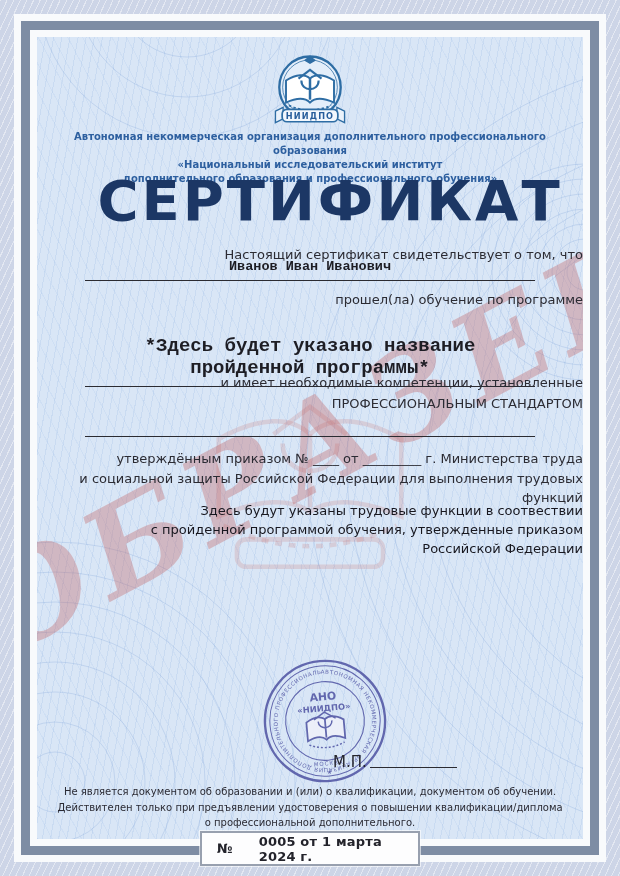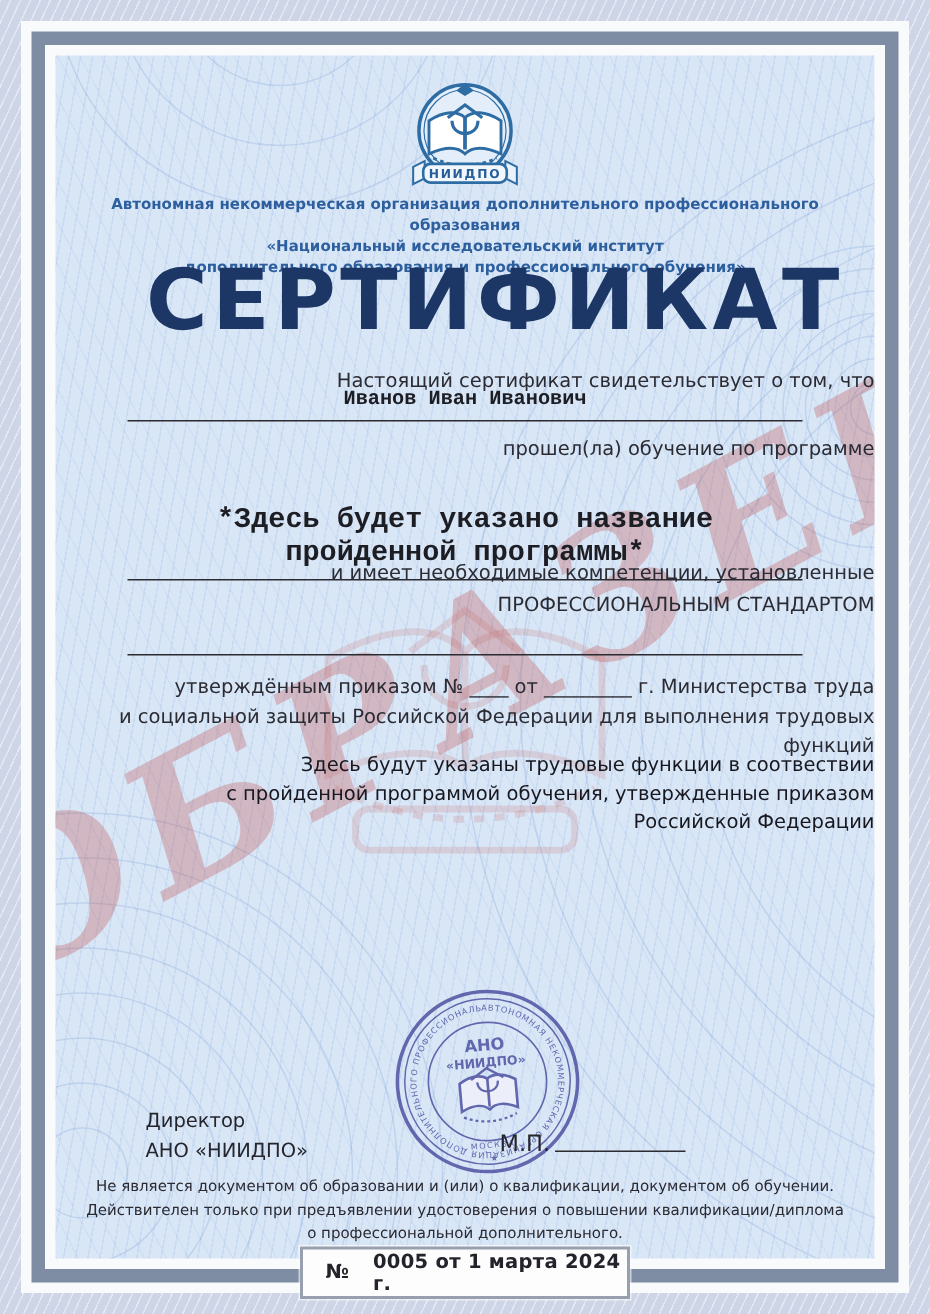--- a/index.html
+++ b/index.html
@@ -55,21 +55,21 @@
   .footnote{position:absolute; left:0; top:747px; width:100%; text-align:center;
        font-size:10px; color:#2a2a33; line-height:1.55;}
   .number-box{
     position:absolute; left:200px; top:831px; width:220px; height:35px;
     background:#fdfdfe; border:2px solid #98a0af;
     display:flex; align-items:center;
     font-size:13px; font-weight:bold; color:#23232b;
     box-shadow:0 0 0 1px rgba(255,255,255,0.6);
   }
   .number-box .nb-label{margin-left:15px;}
-  .number-box .nb-value{margin-left:16px; letter-spacing:0.2px;}
+  .number-box .nb-value{margin-left:26px; letter-spacing:0.2px;}
   text{font-family:"DejaVu Sans", sans-serif;}
 </style>
 </head>
 <body>
 
 <div class="band-w1"></div>
 <div class="band-slate"></div>
 <div class="band-w2"></div>
 
 <div class="inner">
@@ -182,24 +182,20 @@
       <path d="M46 65 C54 60 61 60 65 63 C69 60 76 60 84 65 L84 84 C76 80 69 80 65 84 C61 80 54 80 46 84 Z" stroke-width="1.8" fill="#eef0fa"></path>
       <path d="M54 63 L65 56 L76 63" stroke-width="1.6"></path>
       <path d="M65 63 L65 82" stroke-width="1.8"></path>
       <path d="M58 65 C58 74 72 74 72 65" stroke-width="1.5"></path>
       <path d="M47 88 Q65 96 83 88" stroke-width="1.5" stroke-dasharray="2 2"></path>
     </g>
     <text x="65" y="110" text-anchor="middle" font-size="5.5" letter-spacing="1" fill="#585da8">МОСКВА</text>
     <text x="65" y="119" text-anchor="middle" font-size="6" fill="#585da8">★</text>
   </svg>
 
-  <div class="director">
-    <div>Директор</div>
-    <div>АНО «НИИДПО»</div>
-  </div>
   <div class="mp">М.П.</div>
   <div class="mp-line"></div>
 
   <div class="footnote">
     <div>Не является документом об образовании и (или) о квалификации, документом об обучении.</div>
     <div>Действителен только при предъявлении удостоверения о повышении квалификации/диплома</div>
     <div>о профессиональной дополнительного.</div>
   </div>
 </div>
 

